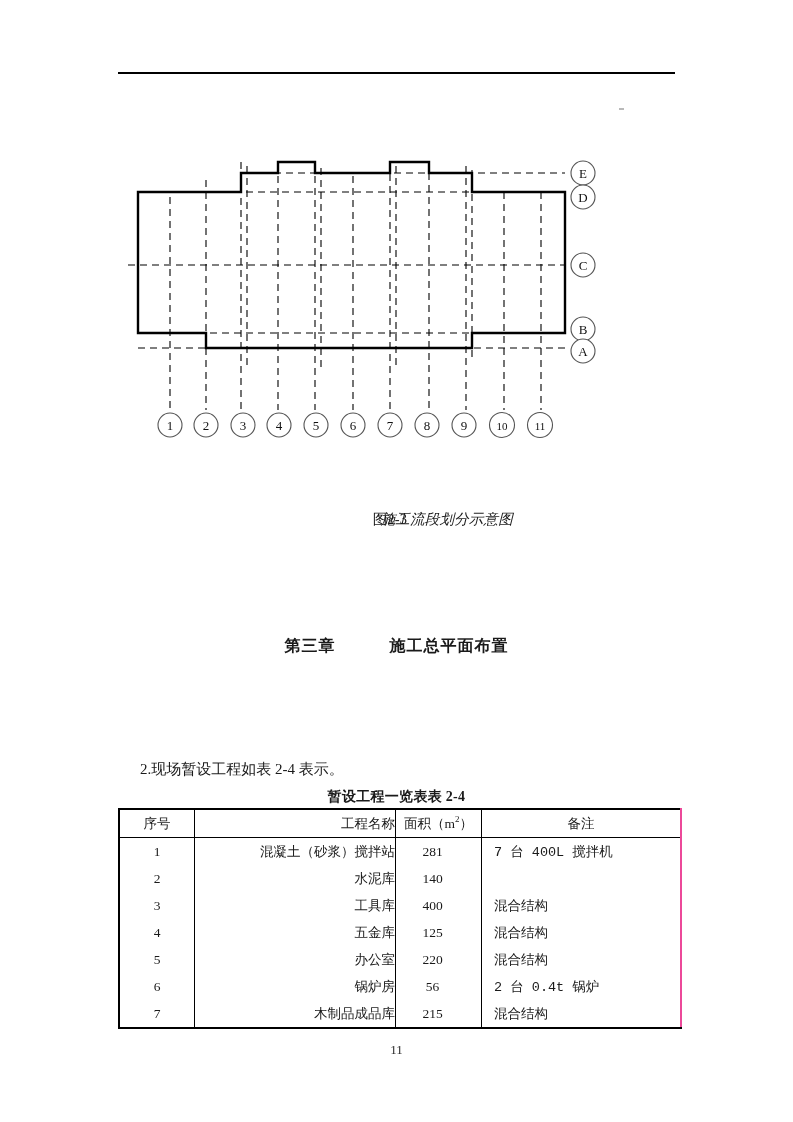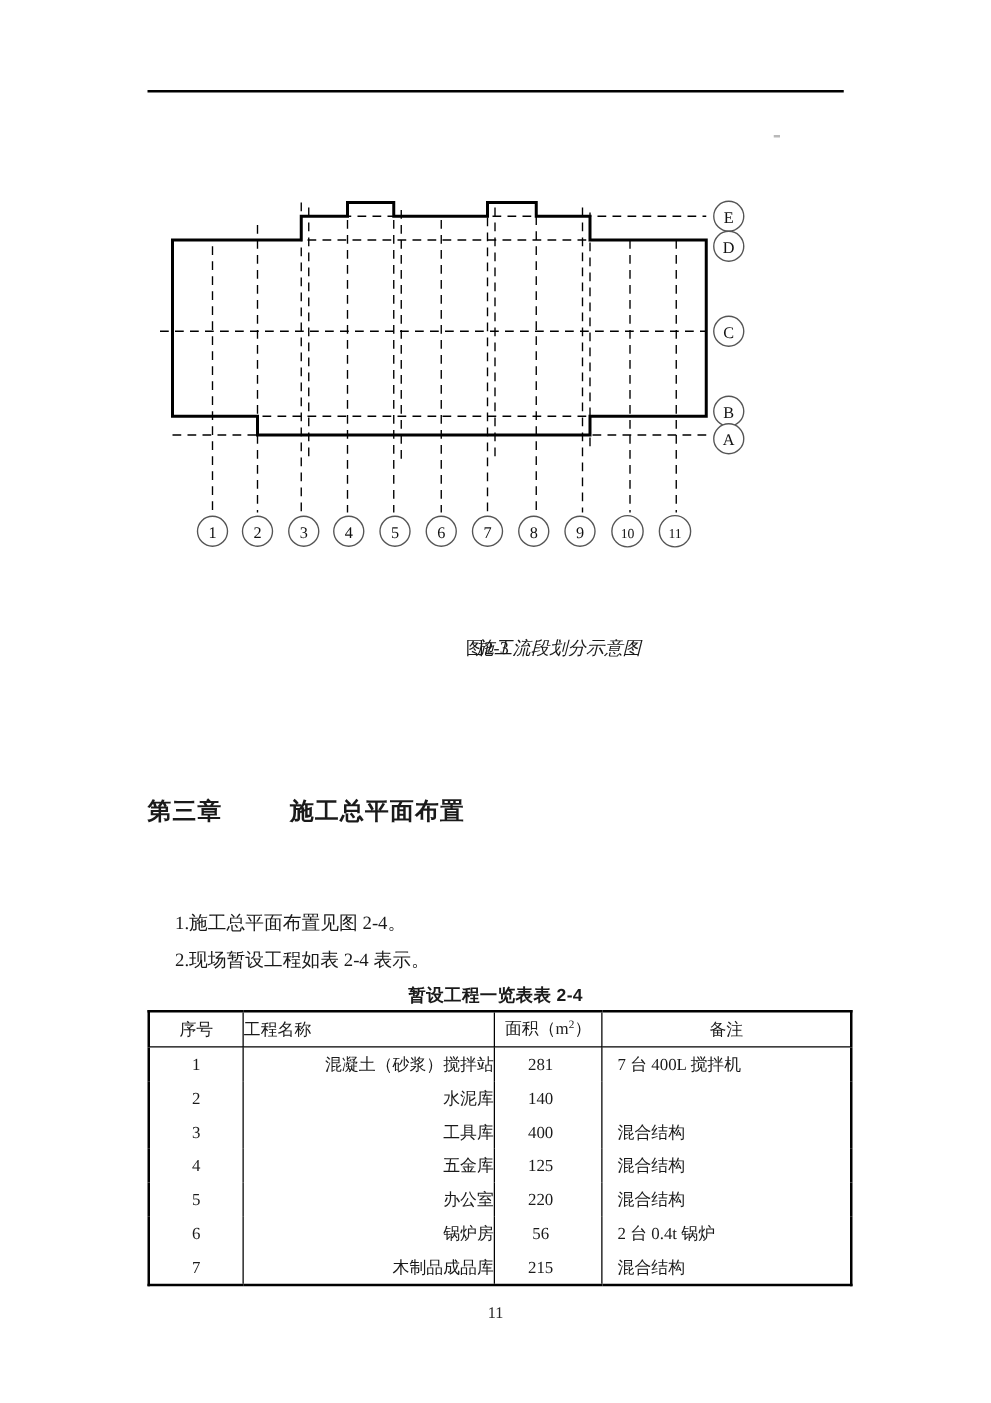--- a/index.html
+++ b/index.html
@@ -38,41 +38,42 @@
   .cap-a{position:relative;z-index:2;letter-spacing:.2px;}
   .cap-b{
     position:absolute;left:8px;top:0;z-index:1;
     letter-spacing:.2px;
     font-style:italic;
   }
 
   
   .chapter{
     position:absolute;left:118px;top:636px;width:557px;
+    text-align:center;
     font-family:"DejaVu Serif","Liberation Serif",serif;
     font-weight:bold;
-    font-size:19px;
+    font-size:16px;
     letter-spacing:1px;
   }
   .chapter .gap{display:inline-block;width:54px;}
 
   
   .para{
     position:absolute;left:118px;width:557px;
     font-size:15px;line-height:22px;
   }
   .para.p1{top:728px;}
   .para.p2{top:758px;}
   .para .indent{display:inline-block;width:22px;}
 
   
   .table-title{
     position:absolute;left:118px;top:788px;width:557px;
     text-align:center;
-    font-family:Liberation Sans, sans-serif;
+    font-family:Liberation Serif, serif;
     font-weight:bold;
     font-size:14px;
     letter-spacing:.3px;
   }
 
   
   .tbl-wrap{position:absolute;left:118px;top:808px;width:557px;}
   table.data{
     border-collapse:collapse;
     width:557px;
@@ -87,21 +88,21 @@
     font-weight:normal;
     vertical-align:middle;
   }
   table.data thead th{
     border-top:2px solid #000;
     border-bottom:1px solid #000;
     text-align:center;
   }
   table.data tbody tr:last-child td{border-bottom:2px solid #000;}
   table.data tr td:first-child,table.data tr th:first-child{border-left:2px solid #000;}
-  table.data tr td:last-child,table.data tr th:last-child{border-right:2px solid #000000;}
+  table.data tr td:last-child,table.data tr th:last-child{border-right:2px solid #ec4899;font-family:Liberation Mono, monospace;}
 
   .c-no{width:74px;text-align:center;margin-left:40px;}
   .c-name{width:200px;text-align:right;padding-left:22px !important;}
   .c-area{width:85px;text-align:center;}
   .c-note{width:198px;text-align:left;padding-left:12px !important;}
   .c-area-cell{text-align:center;padding-right:12px !important;}
   sup{font-size:9px;vertical-align:super;}
 
   
   .footer{
@@ -255,35 +256,32 @@
   <div class="fig-caption">
     <span class="cap-stack">
       <span class="cap-a">图2-3</span><span class="cap-b">施工流段划分示意图</span>
     </span>
   </div>
 
   <div class="chapter">
     <span>第三章</span><span class="gap"></span><span>施工总平面布置</span>
   </div>
 
-  <div class="para p1">
-    <span class="indent"></span><span>1.</span><span>施工总平面布置见图 2-4。</span>
-  </div>
   <div class="para p2">
     <span class="indent"></span><span>2.</span><span>现场暂设工程如表 2-4 表示。</span>
   </div>
 
   <div class="table-title">暂设工程一览表表 2-4</div>
 
   <div class="tbl-wrap">
     <table class="data">
       <thead>
         <tr>
           <th class="c-no">序号</th>
-          <th class="c-name" style="text-align:left;padding-left:0 !important;">工程名称</th>
+          <th class="c-name" style="text-align:right;padding-left:0 !important;">工程名称</th>
           <th class="c-area"><span>面积（m</span><sup>2</sup><span>）</span></th>
           <th class="c-note" style="text-align:center;padding-left:0 !important;">备注</th>
         </tr>
       </thead>
       <tbody>
         <tr>
           <td class="c-no">1</td>
           <td class="c-name">混凝土（砂浆）搅拌站</td>
           <td class="c-area c-area-cell">281</td>
           <td class="c-note">7 台 400L 搅拌机</td>

